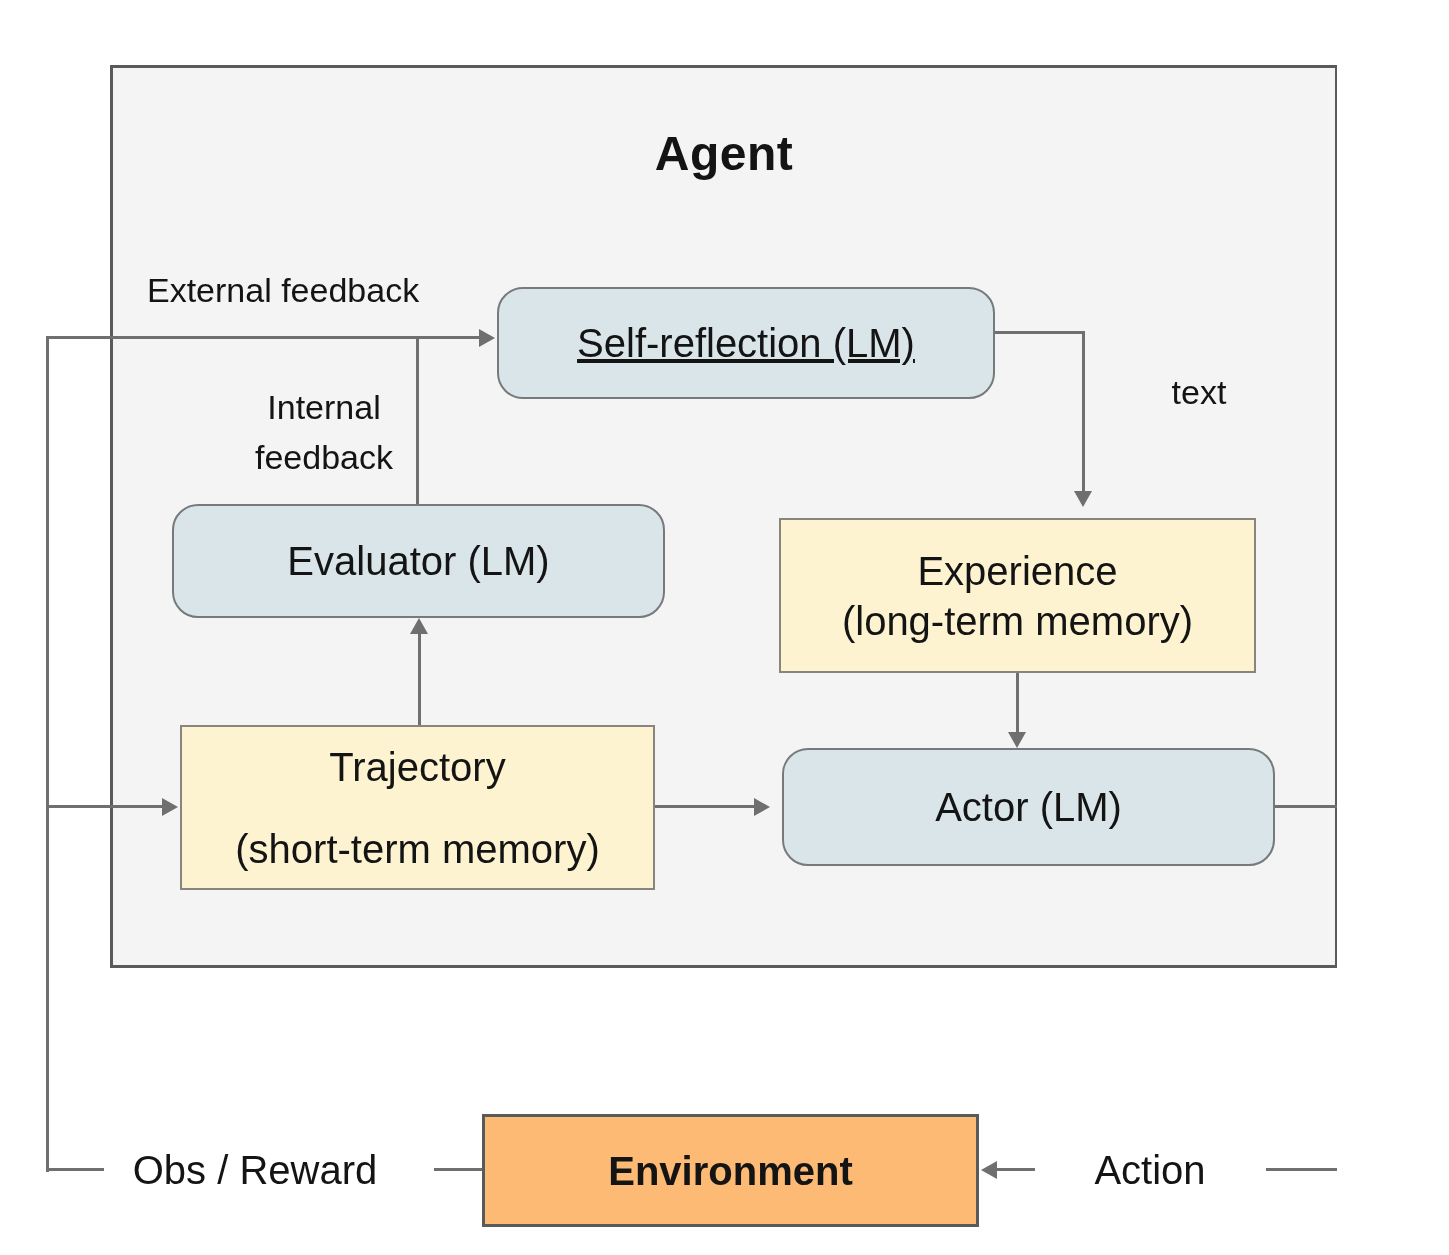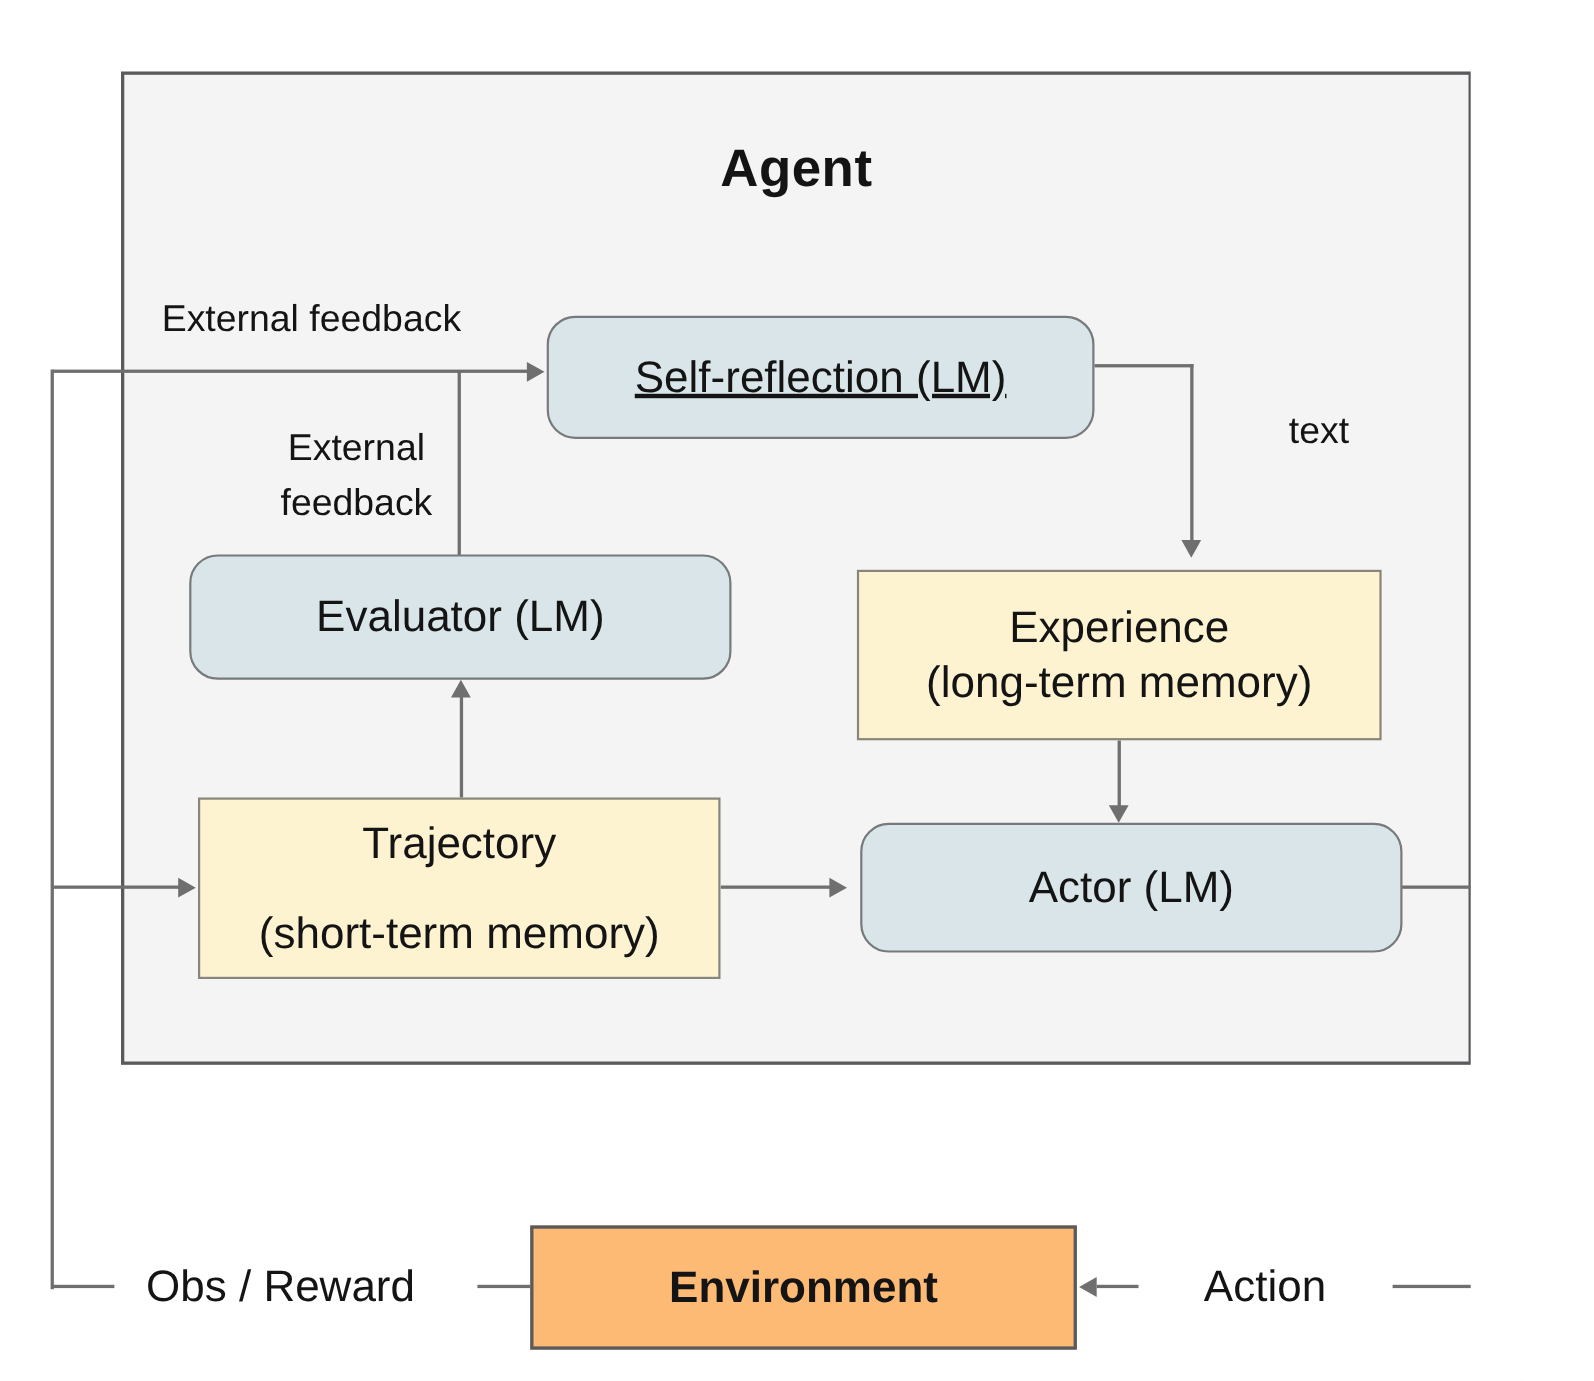--- a/index.html
+++ b/index.html
@@ -109,21 +109,21 @@
     <span>Actor (LM)</span>
   </div>
 
   <div class="node node-env" id="environment">
     <span>Environment</span>
   </div>
 
   <div class="edge-label" id="lbl-external">External feedback</div>
 
   <div class="edge-label" id="lbl-internal">
-    <span class="sub">External</span>
+    <span class="sub">Internal</span>
     <span class="sub">feedback</span>
   </div>
 
   <div class="edge-label" id="lbl-reflective">
     <span class="sub">text</span>
   </div>
 
   <div class="big-label" id="lbl-obs">Obs / Reward</div>
   <div class="big-label" id="lbl-action">Action</div>
 

